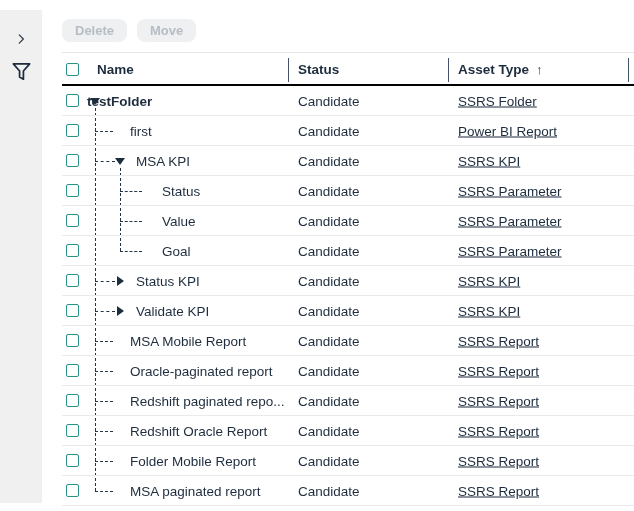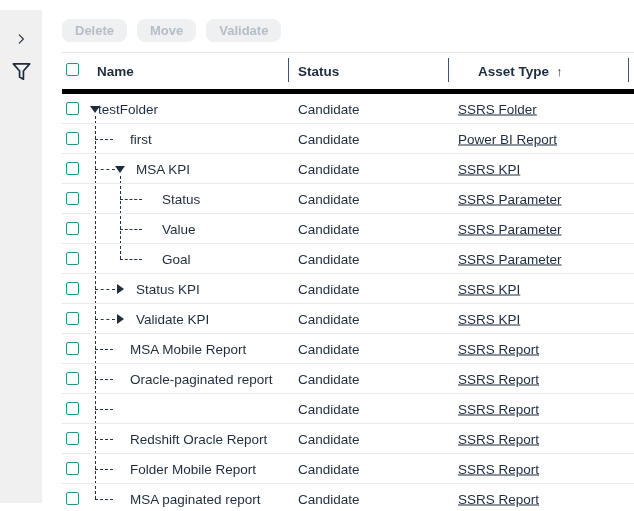--- a/index.html
+++ b/index.html
@@ -16,44 +16,44 @@
   .rail-filter { top:46px; }
 
   
   .toolbar { position:absolute; left:62px; top:19px; display:flex; gap:10px; }
   .tbtn { height:23px; padding:0 13px; background:#eef0f1; border:none;
     border-radius:8px; color:#b7bdc5; font-family:"Liberation Sans",sans-serif;
     font-size:13px; font-weight:700; line-height:23px; }
 
   
   .table { position:absolute; left:62px; top:52px; width:572px; }
-  .thead { position:relative; height:42px; border-top:1px solid #e5e6e7;
-    border-bottom:5px solid #000000; }
+  .thead { position:relative; height:34px; border-top:1px solid #e5e6e7;
+    border-bottom:2px solid #000000; }
   .th { position:absolute; top:50%; transform:translateY(-50%);
     font-size:13.5px; font-weight:700; color:#1e2d3e; white-space:nowrap; }
   .th-name { left:35px; }
   .th-status { left:236px; }
-  .th-asset { left:396px;margin-left:20px; }
+  .th-asset { left:396px; }
   .sort-arrow { font-weight:700; margin-left:7px; font-size:13px; }
   .col-sep { position:absolute; top:5px; width:1px; height:24px; background:#42536a; }
   .sep1 { left:226px; } .sep2 { left:386px; } .sep3 { left:566px; }
 
   .tbody { position:relative; }
   .row { position:relative; height:30px; border-bottom:1px solid #e9eaeb; }
   .checkbox { position:absolute; left:4px; top:8px; width:13px; height:13px;
     border:1.5px solid #2b9386; border-radius:2px; background:#fdfefe; cursor:pointer; }
   .thead .checkbox { top:10px; }
 
   .cell { position:absolute; top:50%; transform:translateY(-50%);
     font-size:13.5px; color:#1e2d3e; white-space:nowrap; }
   .c-status { left:236px; }
   .c-asset  { left:396px;text-decoration:underline; }
 
   
-  .n0t { left:36px; }  .n1 { left:68px; }  .n1t { left:74px; }  .n2 { left:100px; }
+  .n0t { left:25px;font-weight:bold; }  .n1 { left:68px; }  .n1t { left:74px; }  .n2 { left:100px; }
 
   
   .conn { position:absolute; top:15px; border-top:1px dashed #243447; }
   .c1  { left:33px; width:18px; }
   .c1t { left:33px; width:20px; }
   .c2  { left:58px; width:22px; }
   .vline { position:absolute; width:0; border-left:1px dashed #243447; }
   .v0 { left:33px; top:22px; height:383px; }
   .v1 { left:58px; top:82px; height:83px; }
 
@@ -79,21 +79,20 @@
     <div class="rail-btn rail-filter">
       <svg width="23" height="23" viewBox="0 0 24 24" fill="none" stroke="#1e2d3e" stroke-width="1.8" stroke-linejoin="round">
           <path d="M3.5 4h17l-6.5 7.5V20l-4-2.2v-6.3L3.5 4z"></path>
         </svg>
     </div>
   </div>
 
   <div class="toolbar">
     <button class="tbtn">Delete</button>
     <button class="tbtn">Move</button>
-    <button class="tbtn">Validate</button>
   </div>
 
   <div class="table">
     <div class="thead">
       <span class="checkbox"></span>
       <span class="th th-name">Name</span>
       <span class="col-sep sep1"></span>
       <span class="th th-status">Status</span>
       <span class="col-sep sep2"></span>
       <span class="th th-asset"><span>Asset Type</span><span class="sort-arrow">↑</span></span>
@@ -179,20 +178,21 @@
     <span class="conn c1"></span>
 
     <span class="cell c-name n1">Oracle-paginated report</span>
     <span class="cell c-status">Candidate</span>
     <span class="cell c-asset">SSRS Report</span>
   </div>
         <div class="row">
     <span class="checkbox"></span>
     <span class="conn c1"></span>
 
+    <span class="cell c-name n1">Redshift paginated repo...</span>
     <span class="cell c-status">Candidate</span>
     <span class="cell c-asset">SSRS Report</span>
   </div>
         <div class="row">
     <span class="checkbox"></span>
     <span class="conn c1"></span>
 
     <span class="cell c-name n1">Redshift Oracle Report</span>
     <span class="cell c-status">Candidate</span>
     <span class="cell c-asset">SSRS Report</span>

